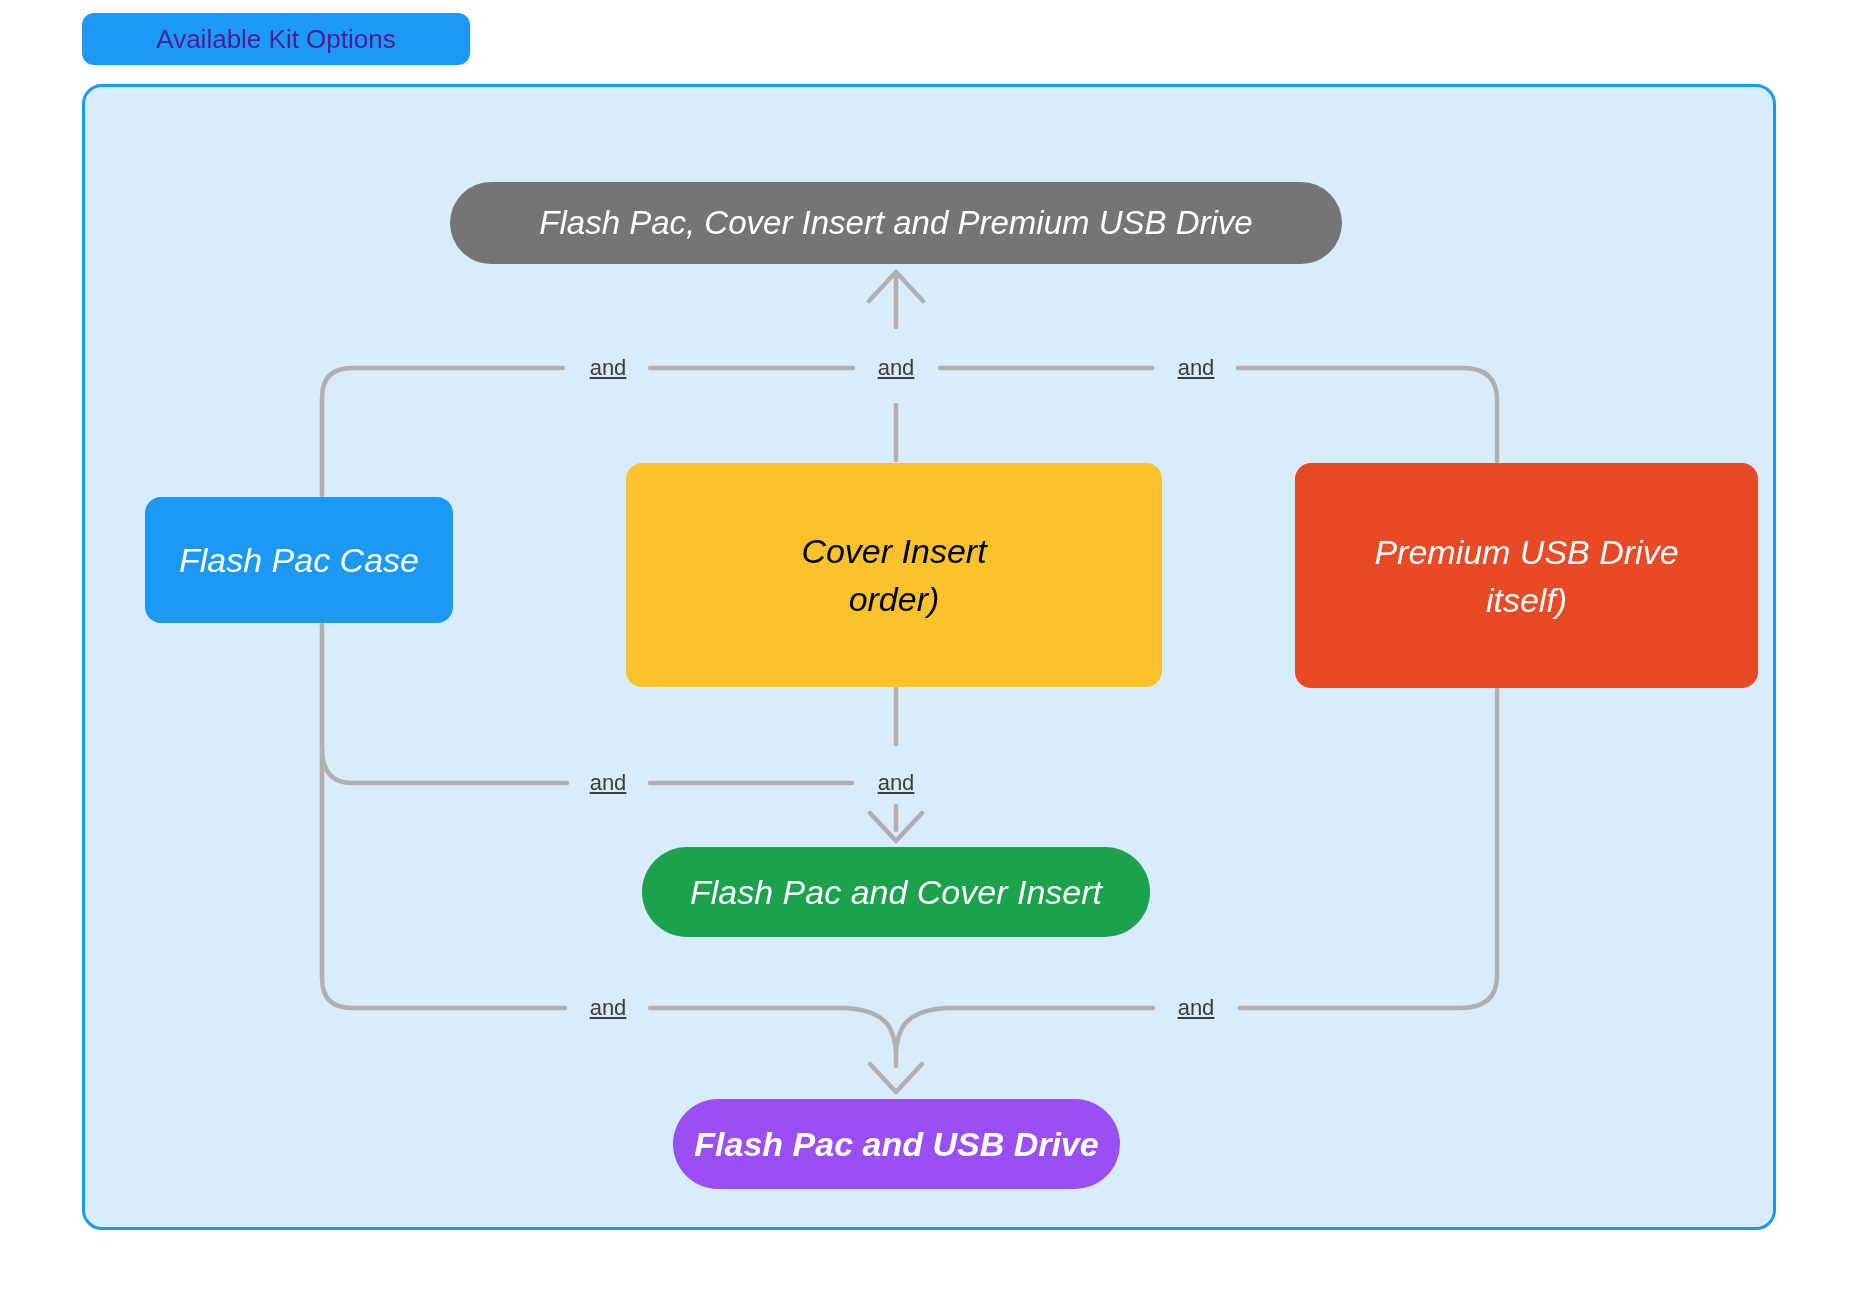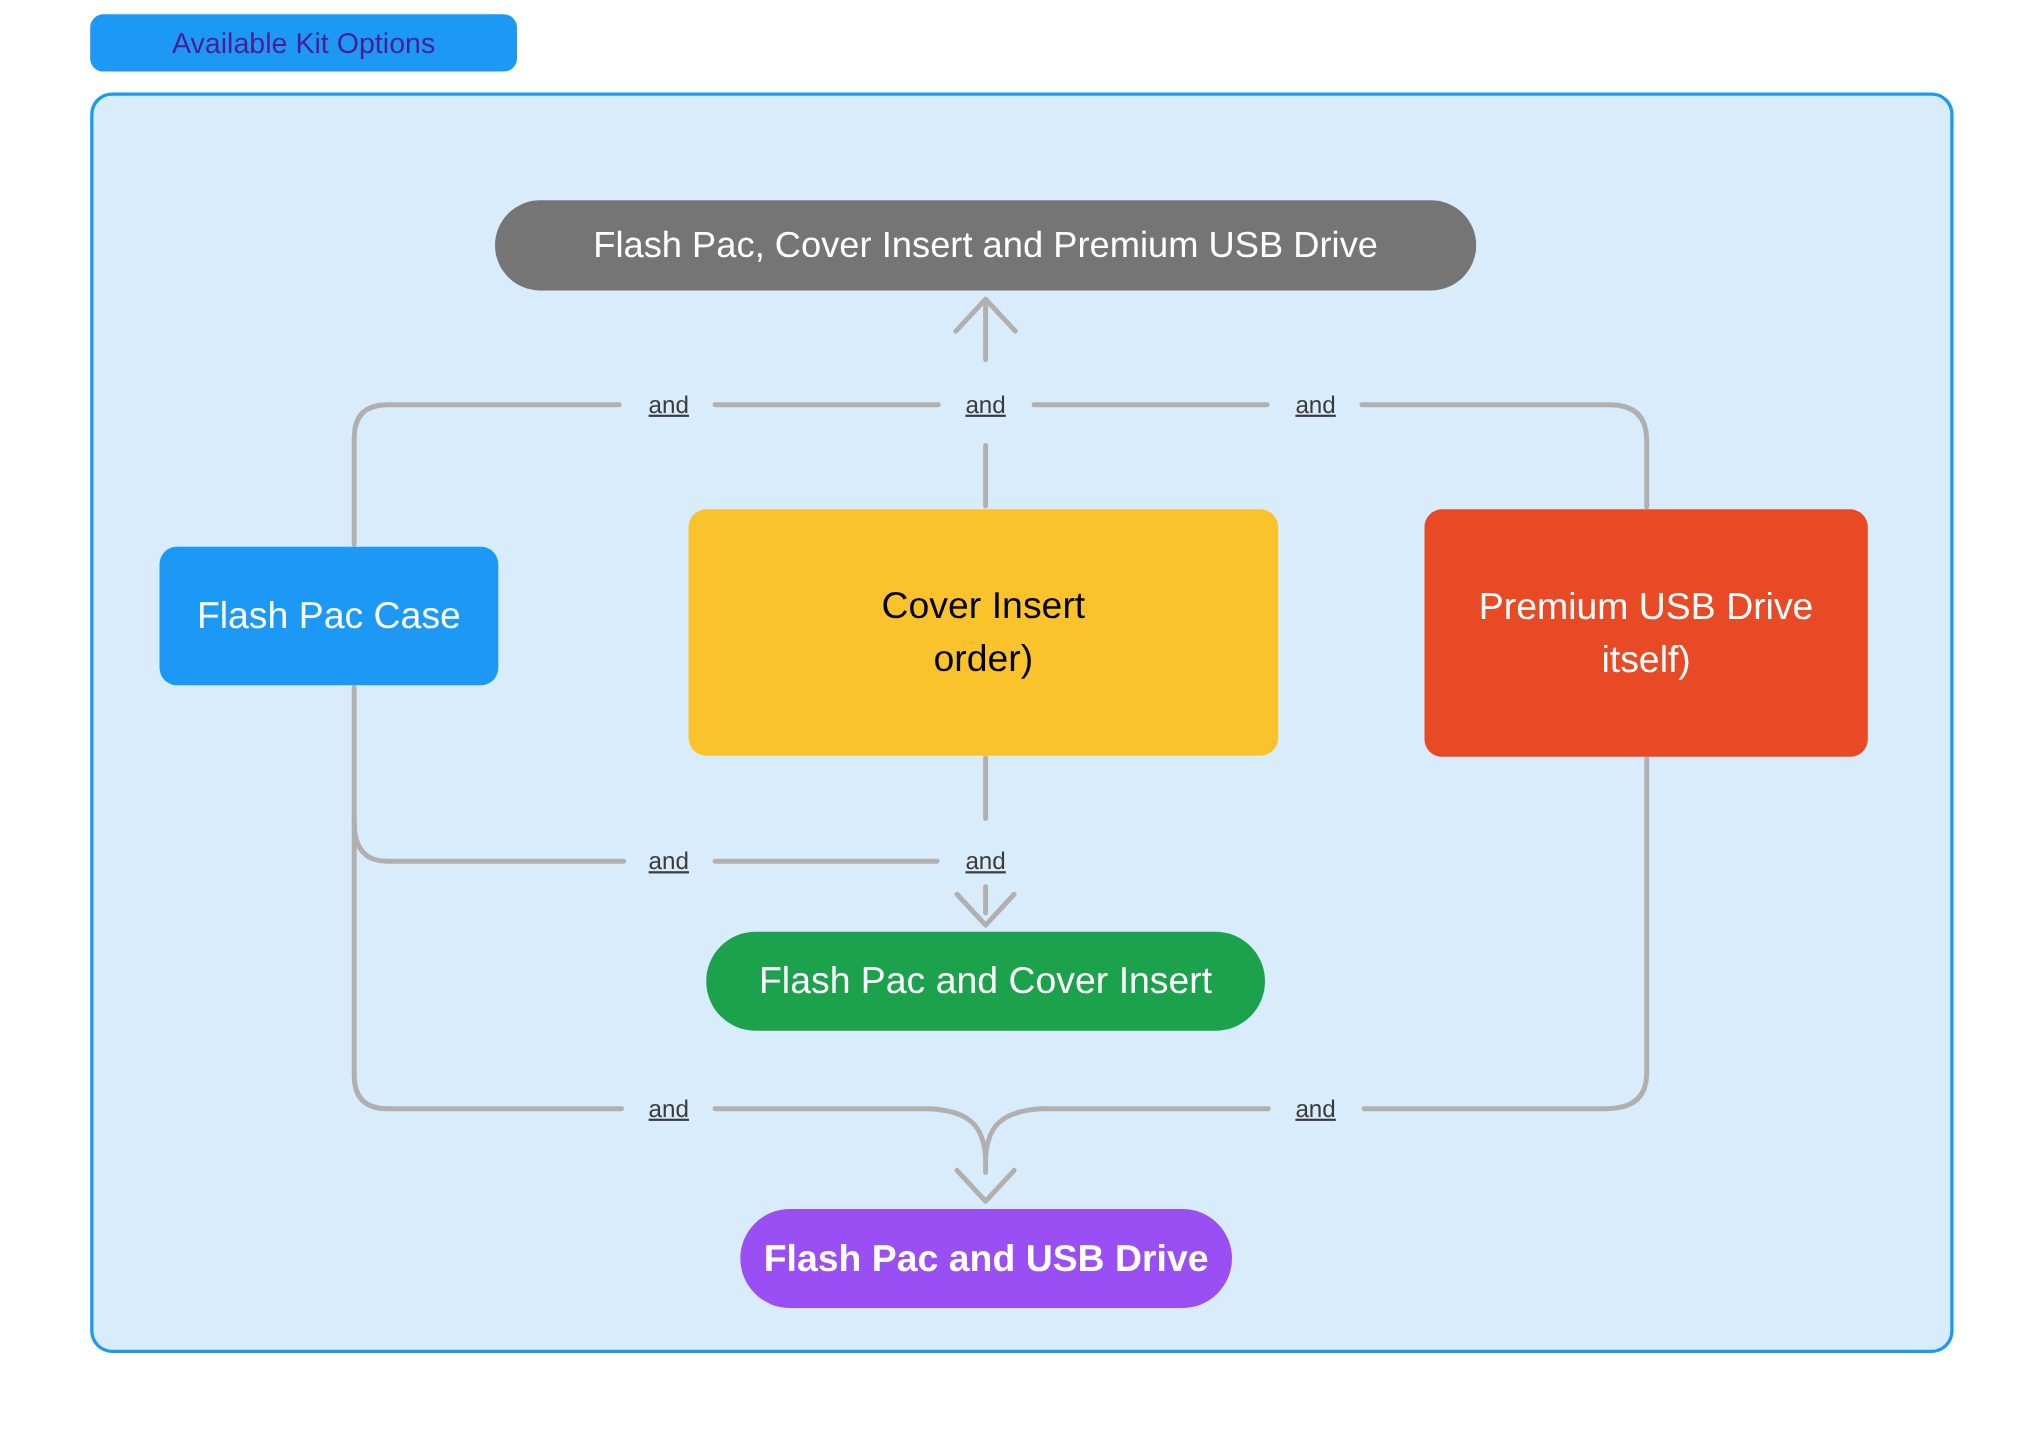--- a/index.html
+++ b/index.html
@@ -16,25 +16,25 @@
     position:absolute;left:82px;top:84px;width:1694px;height:1146px;
     box-sizing:border-box;border:3px solid #1c99f5;border-radius:20px;
     background:#d9ecfc;
   }
   svg.wires{position:absolute;left:0;top:0;width:1856px;height:1312px;pointer-events:none;}
   .node{
     position:absolute;box-sizing:border-box;
     display:flex;flex-direction:column;align-items:center;justify-content:center;
     text-align:center;color:#ffffff;font-size:34px;line-height:48px;
   }
-  .node .ln{white-space:nowrap;}
+  .node .ln{white-space:nowrap;font-style:italic;}
   #node-kit-full{left:450px;top:182px;width:892px;height:82px;border-radius:41px;background:#757575;font-size:33px;}
   #node-flash-pac-case{left:145px;top:497px;width:308px;height:126px;border-radius:16px;background:#1c99f5;}
   #node-cover-insert{left:626px;top:463px;width:536px;height:224px;border-radius:16px;background:#fbc32b;color:#333333;}
-  #node-premium-usb{left:1295px;top:463px;width:403px;height:225px;border-radius:16px;background:#e94a26;}
+  #node-premium-usb{left:1295px;top:463px;width:463px;height:225px;border-radius:16px;background:#e94a26;}
   #node-flash-pac-cover{left:642px;top:847px;width:508px;height:90px;border-radius:45px;background:#1ca24d;}
   #node-flash-pac-usb{left:673px;top:1099px;width:447px;height:90px;border-radius:45px;background:#9a4ff4;font-weight:bold;}
   .and{
     position:absolute;transform:translate(-50%,-50%);
     font-size:22px;color:#3b3b3b;line-height:1;text-decoration:underline;
   }
   #and-r1-l{left:608px;top:368px;}
   #and-r1-c{left:896px;top:368px;}
   #and-r1-r{left:1196px;top:368px;}
   #and-r2-l{left:608px;top:783px;}

